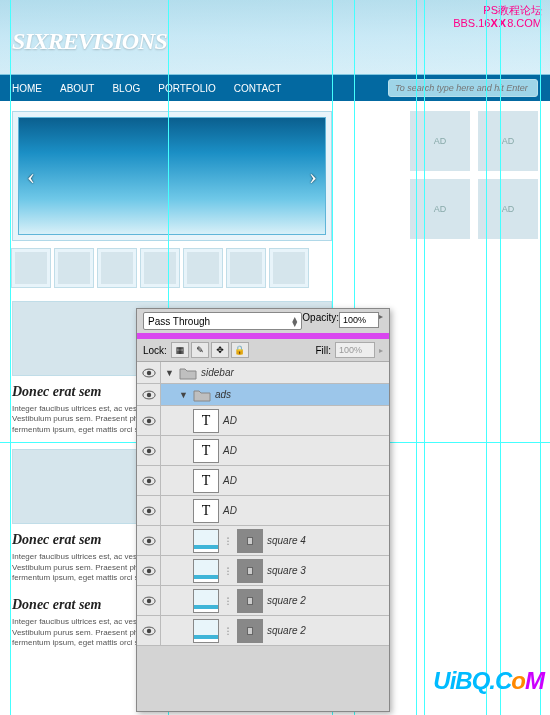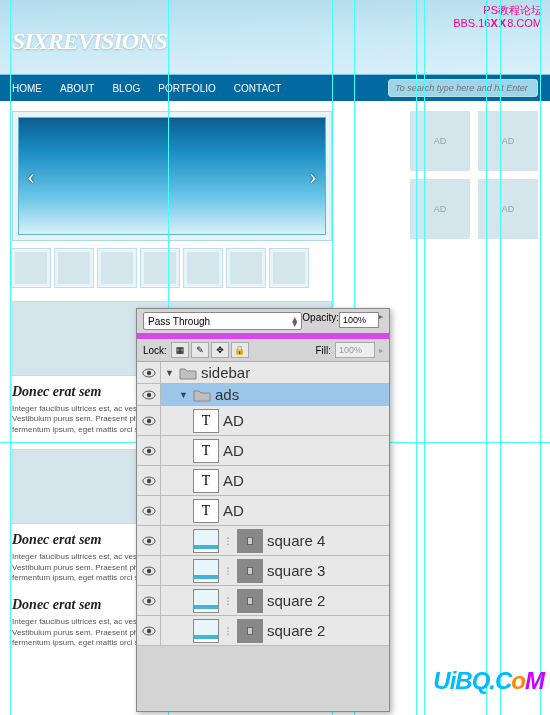--- a/index.html
+++ b/index.html
@@ -59,21 +59,21 @@
 .lp-row.folder { height: 22px; }
 .lp-eye { width: 24px; height: 100%; display: flex; align-items: center; justify-content: center; border-right: 1px solid #bbb; }
 .lp-eye svg { width: 14px; height: 10px; }
 .lp-body { flex: 1; display: flex; align-items: center; height: 100%; padding-left: 4px; gap: 4px; }
 .lp-tri { width: 10px; font-size: 9px; color: #444; }
 .lp-folder-icon { width: 18px; height: 14px; }
 .lp-thumb { width: 26px; height: 24px; background: #fff; border: 1px solid #888; display: flex; align-items: center; justify-content: center; font-family: Georgia, serif; font-size: 14px; }
 .lp-thumb.img { background: linear-gradient(180deg, #e8f5fa 70%, #3fb5d8 70%, #3fb5d8 85%, #fff 85%); }
 .lp-thumb.shape { background: #888; }
 .lp-link { width: 10px; height: 16px; display: flex; align-items: center; justify-content: center; font-size: 9px; color: #666; }
-.lp-name { font-size: 15px; color: #333; }
+.lp-name { font-size: 10px; color: #333; font-style: italic; }
 .lp-row.selected .lp-body { background: #9cc6ea; }
 .indent-1 { padding-left: 18px !important; }
 .indent-2 { padding-left: 32px !important; }
 
 .footer-wm { position: absolute; right: 6px; bottom: 20px; font-family: Arial Black, sans-serif; font-style: italic; font-weight: 900; font-size: 24px; color: #0bf; letter-spacing: -1px; z-index: 200; }
 .footer-wm .o { color: #f80; }
 .footer-wm .m { color: #c0f; }
 </style>
 </head>
 <body>

